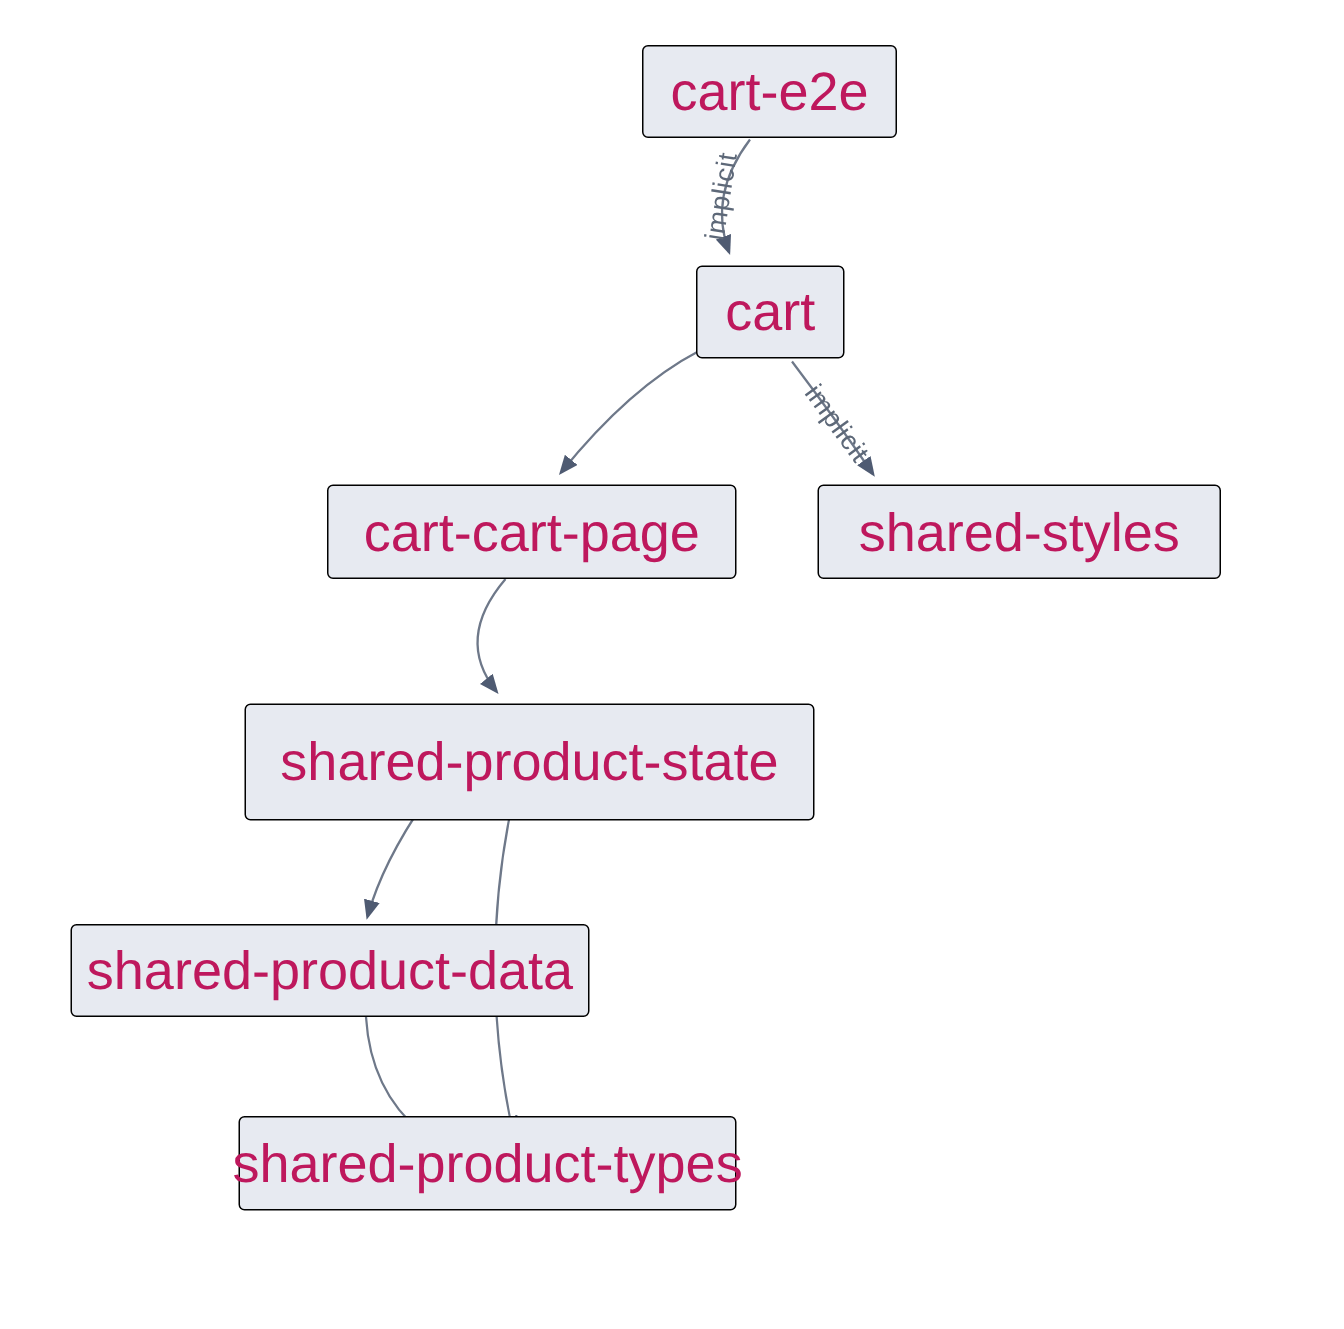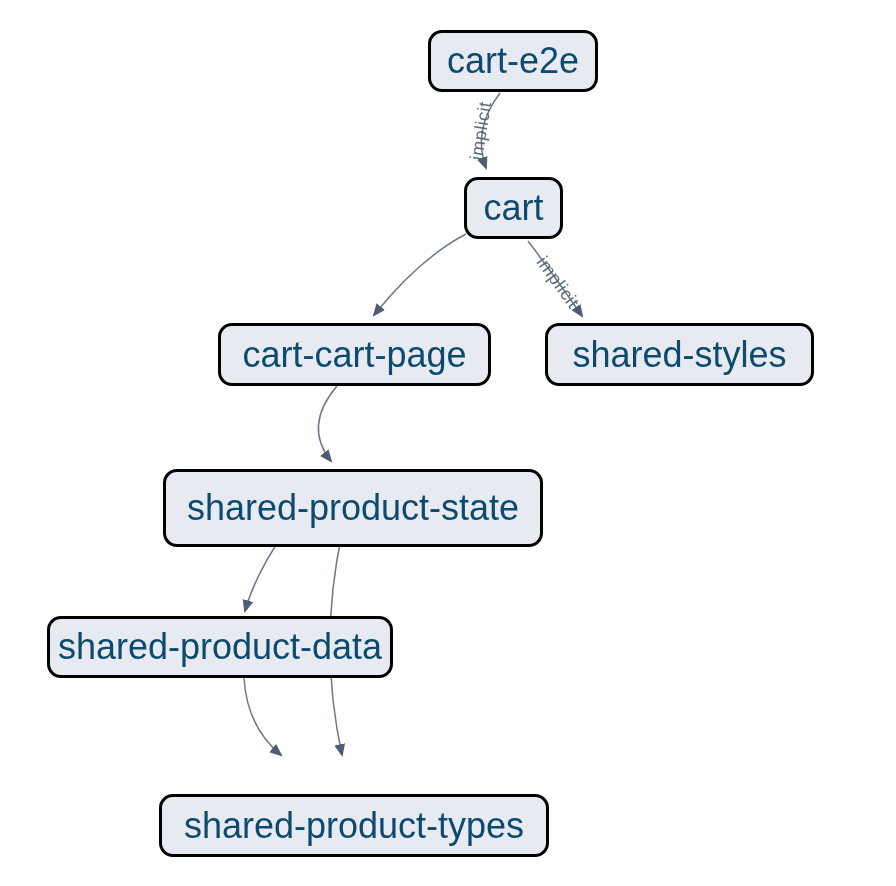--- a/index.html
+++ b/index.html
@@ -21,24 +21,24 @@
   .edge-label{
     font-family:"Liberation Sans", sans-serif;
     font-size:18px;
     fill:#5d6878;
     letter-spacing:0.5px;
   }
   .node{
     position:absolute;
     display:flex;align-items:center;justify-content:center;
     background:#e7eaf1;
-    border:3px solid #000000;
-    border-radius:14px;
+    border:1px solid #000000;
+    border-radius:4px;
     box-sizing:border-box;
-    color:#0c4a6e;
+    color:#be185d;
     font-size:36px;
     cursor:pointer;
     white-space:nowrap;
   }
 </style>
 </head>
 <body>
 
 <div class="canvas">
 
@@ -85,17 +85,17 @@
   </div>
 
   <div class="node" style="left:163px;top:469px;width:380px;height:78px">
     <span>shared-product-state</span>
   </div>
 
   <div class="node" style="left:47px;top:616px;width:346px;height:62px">
     <span>shared-product-data</span>
   </div>
 
-  <div class="node" style="left:159px;top:794px;width:390px;height:63px">
+  <div class="node" style="left:159px;top:744px;width:332px;height:63px">
     <span>shared-product-types</span>
   </div>
 
 </div>
 
 </body></html>

